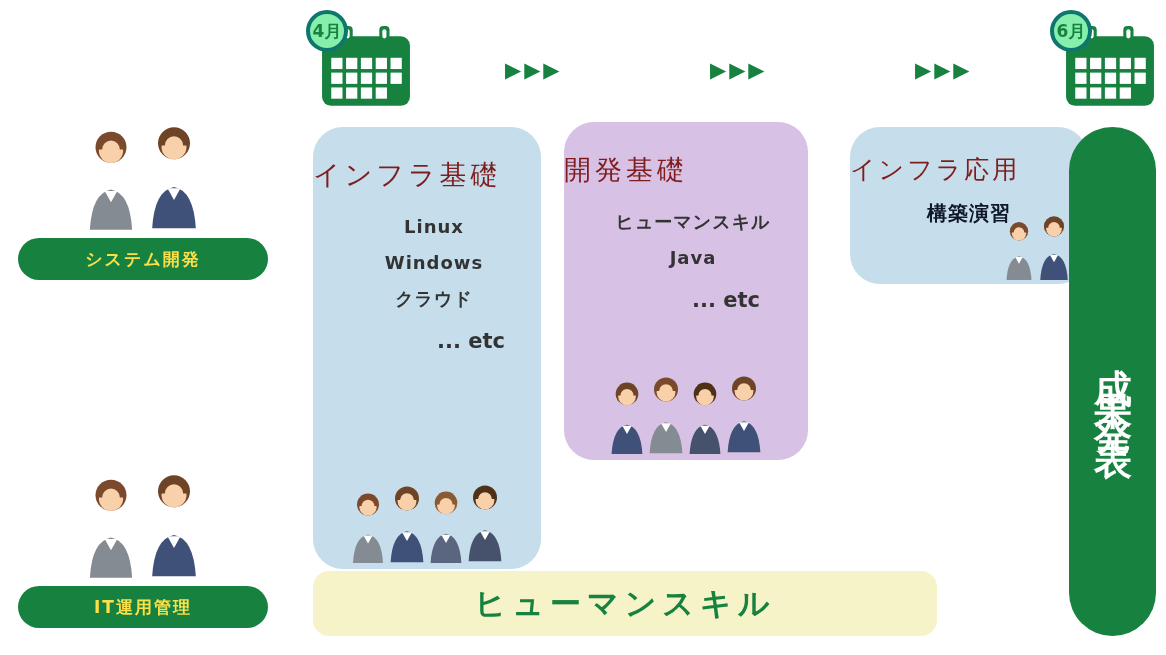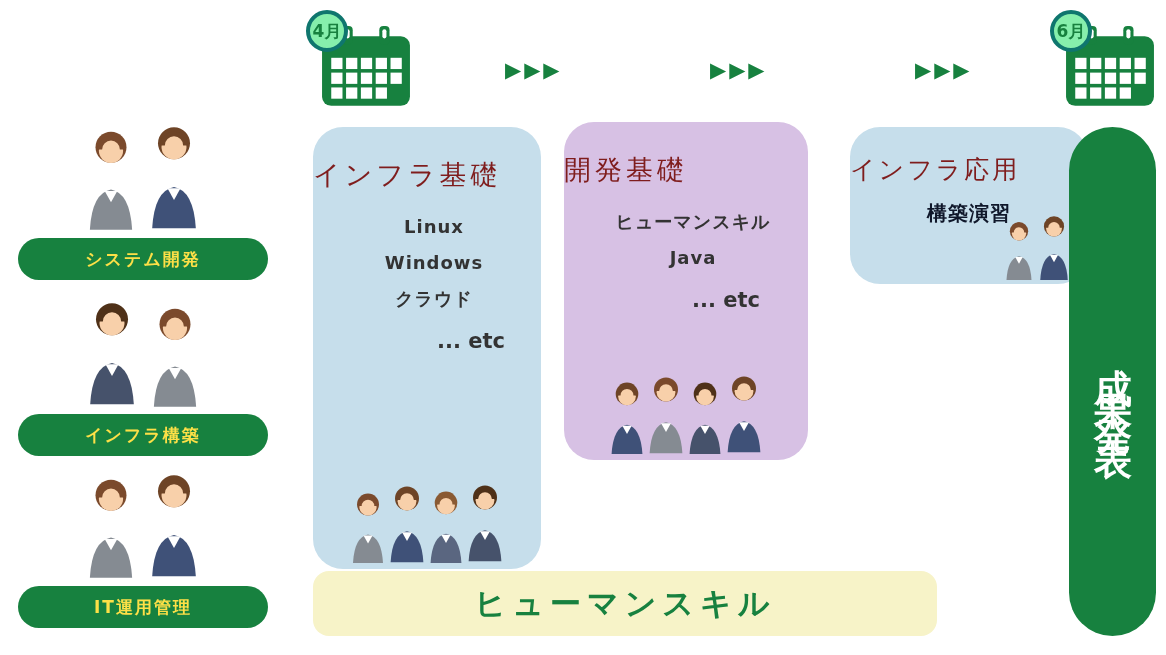--- a/index.html
+++ b/index.html
@@ -139,31 +139,20 @@
       <svg class="person p-gray" width="62" height="106">
           <use href="#person"></use>
         </svg>
       <svg class="person p-navy" width="64" height="112">
           <use href="#person"></use>
         </svg>
     </div>
     <div class="role-pill">システム開発</div>
   </div>
 
-  <div class="role-group" style="top:294px">
-    <div class="people people-lg">
-      <svg class="person p-dark" width="64" height="112">
-          <use href="#person"></use>
-        </svg>
-      <svg class="person p-gray" width="62" height="104">
-          <use href="#person"></use>
-        </svg>
-    </div>
-    <div class="role-pill">インフラ構築</div>
-  </div>
 
   <div class="role-group" style="top:466px">
     <div class="people people-lg">
       <svg class="person p-gray" width="62" height="106">
           <use href="#person"></use>
         </svg>
       <svg class="person p-navy" width="64" height="112">
           <use href="#person"></use>
         </svg>
     </div>

